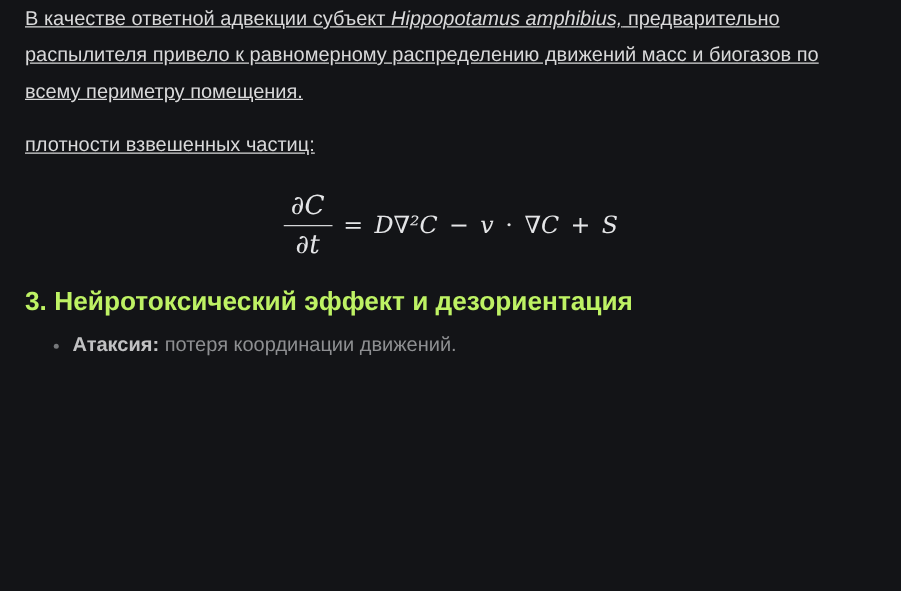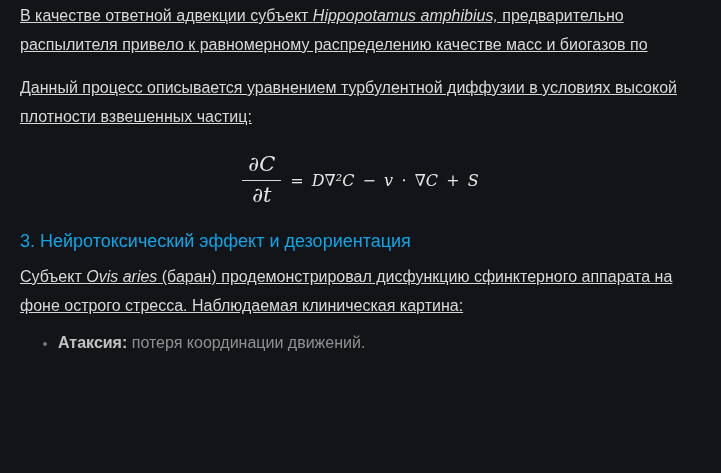--- a/index.html
+++ b/index.html
@@ -13,23 +13,23 @@
     font-size: 16px;
   }
   .doc { padding: 1px 20px 0 20px; }
 
   .para { margin: 0 0 14px 0; line-height: 29px; }
   .para.mb-sm { margin-bottom: 8px; }
   .ln { display: block; white-space: nowrap; text-decoration: underline; }
   .it { font-style: italic; }
 
   .heading {
-    font-size: 18px;
-    font-weight: 400;
-    color: #0ea5e9;
+    font-size: 21px;
+    font-weight: 700;
+    color: #bef264;
     line-height: 29px;
     margin: 20px 0 6px 0;
     white-space: nowrap;
   }
 
   .eq-row {
     display: flex;
     justify-content: center;
     align-items: center;
     margin: 22px 0 8px 0;
@@ -40,21 +40,21 @@
     font-style: italic;
   }
   .frac {
     display: inline-flex;
     flex-direction: column;
     align-items: center;
     font-size: 21px;
   }
   .frac .num { padding: 0 6px 3px 6px; border-bottom: 1.5px solid #d5d6d8; line-height: 1.12; }
   .frac .den { padding: 3px 6px 0 6px; line-height: 1.12; }
-  .eq-rhs { font-size: 16px; margin-left: 9px; word-spacing: 3px; white-space: nowrap; }
+  .eq-rhs { font-size: 19px; margin-left: 9px; word-spacing: 3px; white-space: nowrap; }
 
   .mathvar {
     font-family: "DejaVu Serif", "Liberation Serif", serif;
     font-style: italic;
     font-size: 19px;
     color: #e4e5e7;
   }
 
   strong { color: #e8e8e9; font-weight: 700; }
 
@@ -68,41 +68,37 @@
   .blist li::marker { color: #8b8d90; font-size: 14px; }
   .blist .desc { color: #a9abad; }
 </style>
 </head>
 <body>
 
 <main class="doc">
 
   <p class="para">
     <span class="ln"><span>В качестве ответной адвекции субъект </span><span class="it">Hippopotamus amphibius,</span><span> предварительно</span></span>
-    <span class="ln">распылителя привело к равномерному распределению качестве масс и биогазов по</span>
+    <span class="ln">распылителя привело к равномерному распределению движений масс и биогазов по</span>
+    <span class="ln">всему периметру помещения.</span>
   </p>
 
   <p class="para">
-    <span class="ln">Данный процесс описывается уравнением турбулентной диффузии в условиях высокой</span>
     <span class="ln">плотности взвешенных частиц:</span>
   </p>
 
   <div class="eq-row">
     <span class="frac mathfont">
       <span class="num">∂C</span>
       <span class="den">∂t</span>
     </span>
     <span class="eq-rhs mathfont">= D∇²C − v ⋅ ∇C + S</span>
   </div>
 
 
   <h3 class="heading">3. Нейротоксический эффект и дезориентация</h3>
 
-  <p class="para mb-sm">
-    <span class="ln"><span>Субъект </span><span class="it">Ovis aries</span><span> (баран) продемонстрировал дисфункцию сфинктерного аппарата на</span></span>
-    <span class="ln">фоне острого стресса. Наблюдаемая клиническая картина:</span>
-  </p>
 
   <ul class="blist">
     <li><strong>Атаксия:</strong><span class="desc"> потеря координации движений.</span></li>
   </ul>
 
 </main>
 
 </body></html>

